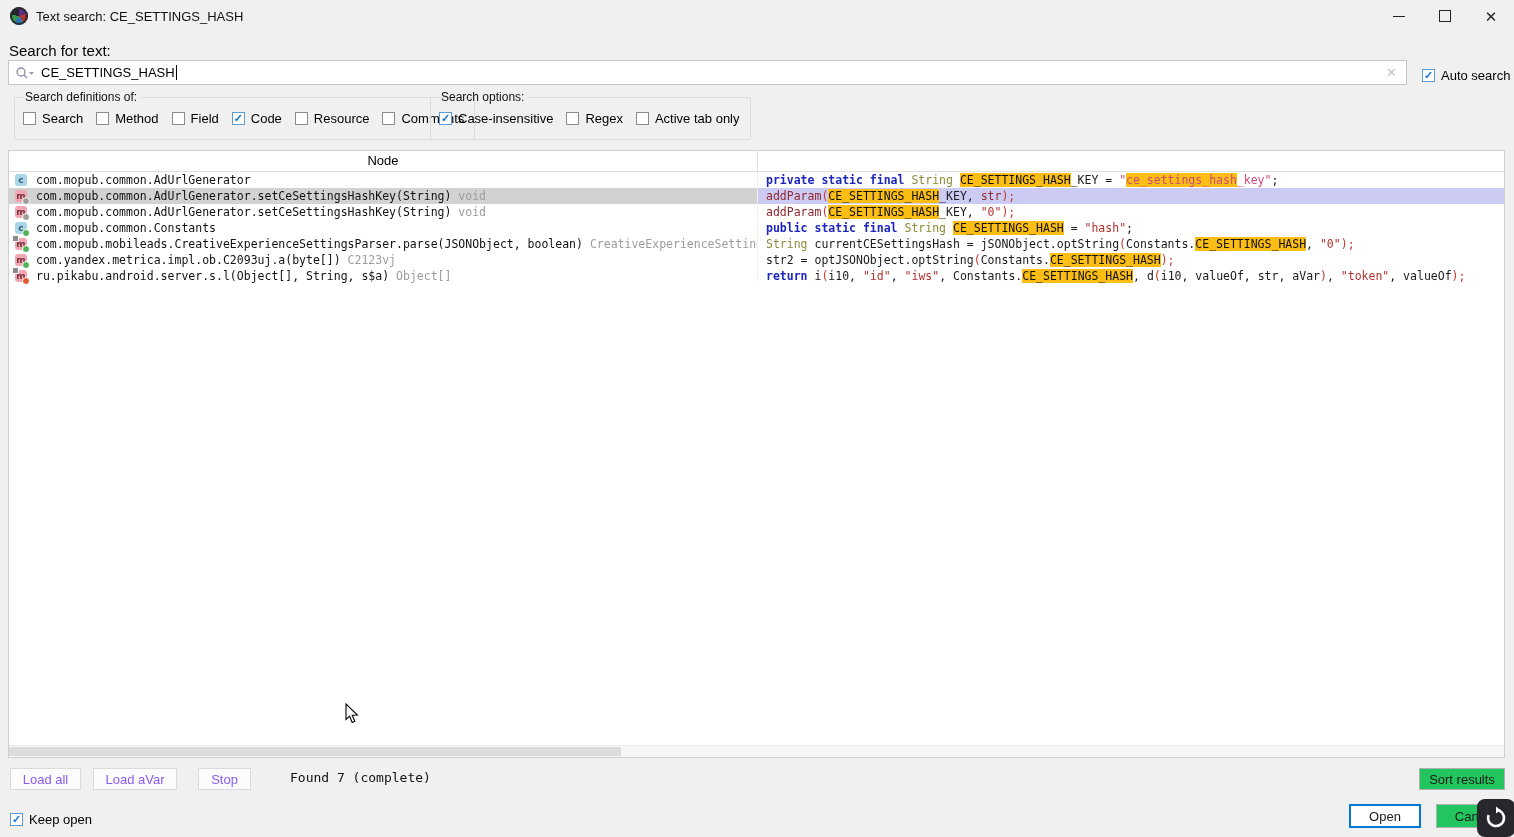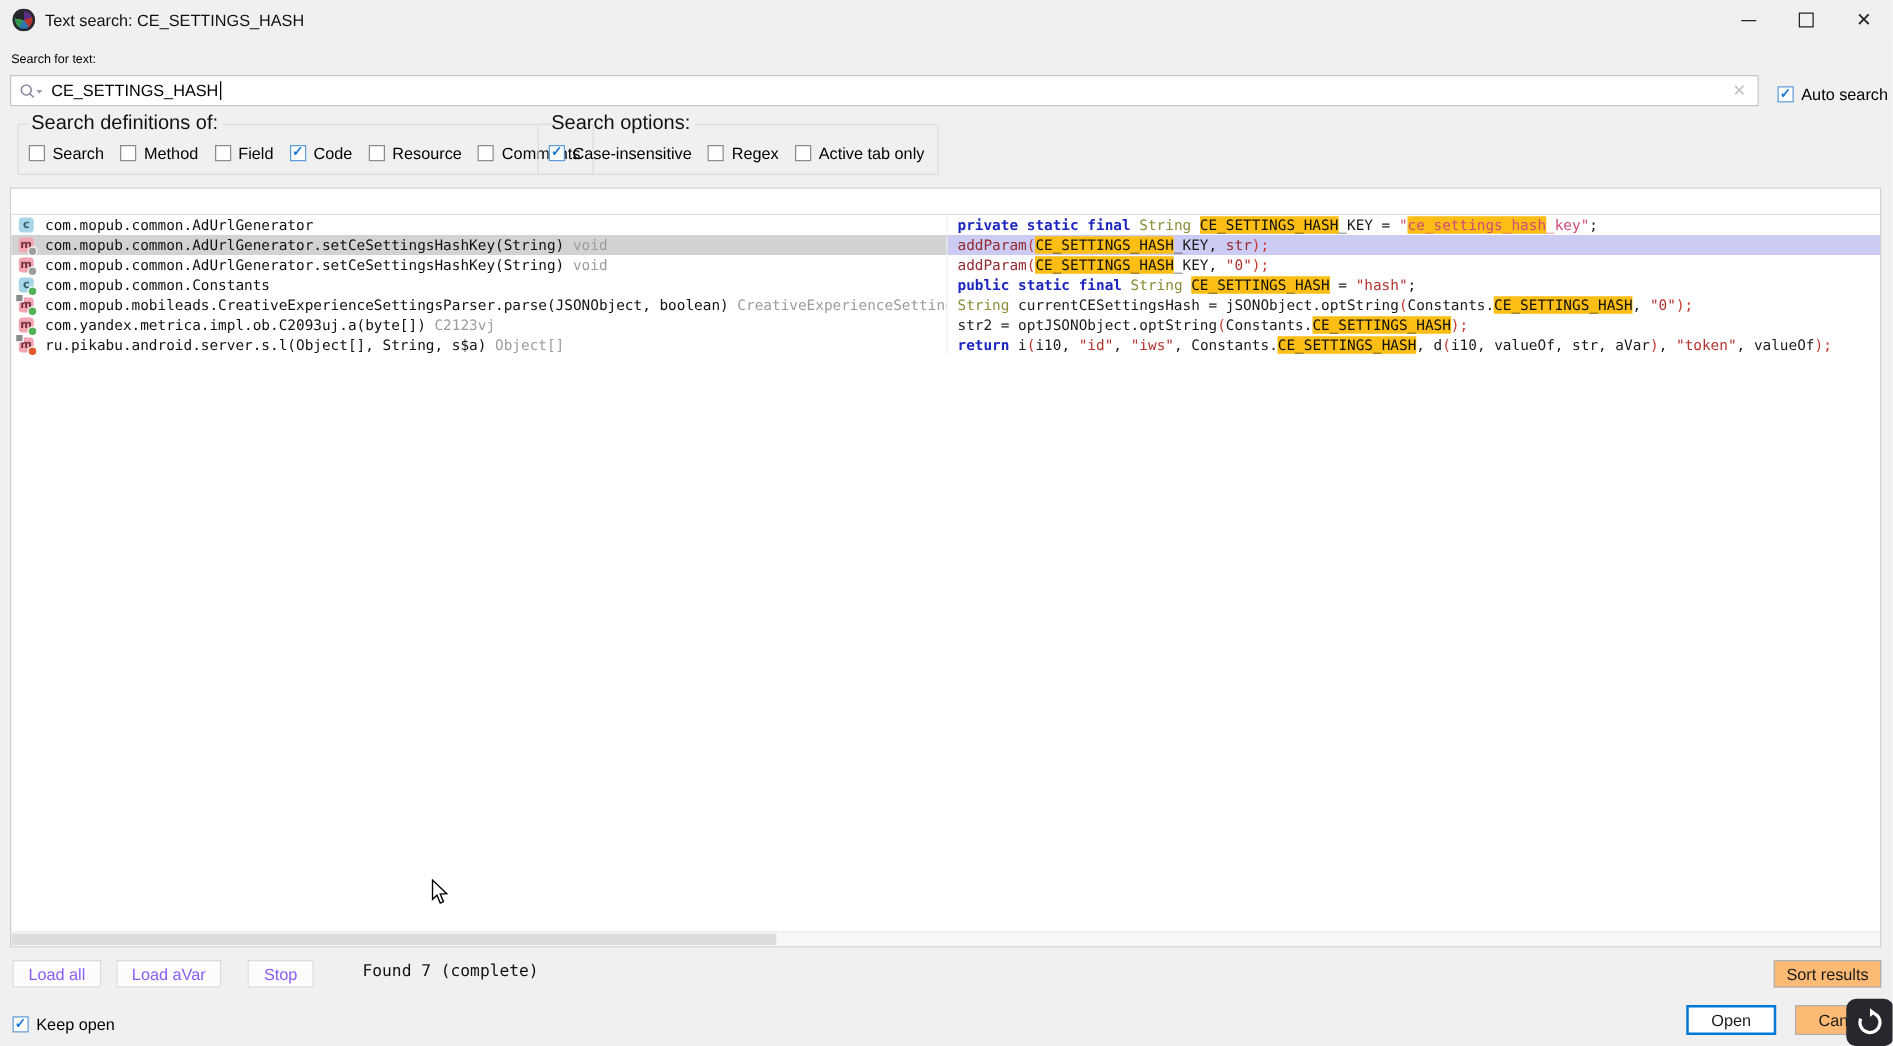--- a/index.html
+++ b/index.html
@@ -13,37 +13,37 @@
   .app-icon{width:18px;height:18px;border-radius:50%;margin:0 8px 0 10px;flex:0 0 auto;
     background:conic-gradient(#5b2d83 0 20%,#b5352f 20% 40%,#2c77b0 40% 60%,#37964a 60% 78%,#23252b 78% 100%);
     box-shadow:inset 0 0 0 2px #2a2b30;}
   .title-text{font-size:13px;color:#111;}
   .win-controls{margin-left:auto;display:flex;height:32px;}
   .win-btn{width:46px;height:32px;display:flex;align-items:center;justify-content:center;color:#222;}
   .glyph-min{width:12px;height:0;border-top:1.6px solid #222;display:block;}
   .glyph-max{width:10px;height:10px;border:1.4px solid #222;display:block;}
   .glyph-close{font-size:15px;line-height:1;color:#222;}
   
-  .field-label{position:absolute;left:9px;top:42px;font-size:10px;}
+  .field-label{position:absolute;left:9px;top:42px;font-size:15px;}
   .search-field{position:absolute;left:8px;top:60px;width:1399px;height:25px;background:#fff;
     border:1px solid #c6c6c6;display:flex;align-items:center;box-sizing:border-box;}
   .mag-wrap{display:flex;align-items:center;margin:0 6px 0 6px;flex:0 0 auto;}
   .search-text{font-size:13px;color:#000;white-space:pre;}
   .caret{width:1px;height:15px;background:#000;margin-left:1px;}
   .clear-x{margin-left:auto;margin-right:9px;color:#c3c3c3;font-size:13px;line-height:1;}
   .auto-search{position:absolute;left:1422px;top:65px;}
   
   .cb{display:inline-flex;align-items:center;gap:6px;font-size:13px;white-space:nowrap;cursor:default;}
   .cb .box{width:13px;height:13px;background:#fff;border:1px solid #8c8c8c;box-sizing:border-box;
     display:flex;align-items:center;justify-content:center;font-size:11px;font-weight:bold;color:#1976d2;line-height:1;}
   .cb .box.on{border-color:#5f9bd4;}
   
   fieldset{position:absolute;top:90px;height:36px;margin:0;border:1px solid #dcdcdc;border-radius:2px;
     padding:4px 10px 8px 8px;box-sizing:content-box;background:transparent;}
-  fieldset legend{font-size:16px;padding:0 4px 0 2px;color:#111;}
+  fieldset legend{font-size:12px;padding:0 4px 0 2px;color:#111;}
   .fs-defs{left:14px;width:392px;}
   .fs-opts{left:430px;width:264px;}
   .cb-row{display:flex;gap:13px;align-items:center;margin-top:3px;}
   
   .results{position:absolute;left:8px;top:150px;width:1497px;height:608px;background:#fff;
     border:1px solid #cfcfcf;box-sizing:border-box;overflow:hidden;}
   .thead{height:20px;display:flex;border-bottom:1px solid #dedede;font-size:13px;background:#fff;}
   .th-node{width:749px;flex:0 0 749px;text-align:center;line-height:20px;border-right:1px solid #dedede;box-sizing:border-box;}
   .th-code{flex:1;}
   .row{display:flex;height:16px;font-family:"DejaVu Sans Mono","Liberation Mono",monospace;
@@ -70,21 +70,21 @@
   .t-pstr{color:#d04a78;}
   .t-meth{color:#93282d;}
   .t-pun{color:#c7392f;}
   .t-pl{color:#1a1a1a;}
   .t-hl{background:#fcbe14;color:#111;}
   .t-pstrhl{background:#fcbe14;color:#d04a78;}
   
   .hscroll{position:absolute;left:0;right:0;bottom:0;height:11px;background:#f7f7f7;border-top:1px solid #ececec;}
   .hthumb{position:absolute;left:0;top:1px;height:9px;width:612px;background:#dcdcdc;}
   
-  .btn{position:absolute;height:22px;background:#fdba74;border:1px solid #b0b0b0;font-size:13px;color:#1a1a1a;
+  .btn{position:absolute;height:22px;background:#22c55e;border:1px solid #b0b0b0;font-size:13px;color:#1a1a1a;
     display:flex;align-items:center;justify-content:center;box-sizing:border-box;}
   .btn.disabled{color:#8b5cf6;border-color:#dbdbdb;background:#fcfcfc;}
   .btn-loadall{left:10px;top:768px;width:71px;}
   .btn-loadmore{left:93px;top:768px;width:84px;}
   .btn-stop{left:198px;top:768px;width:53px;}
   .btn-sort{left:1419px;top:768px;width:86px;}
   .status{position:absolute;left:290px;top:770px;font-family:"DejaVu Sans Mono","Liberation Mono",monospace;font-size:13px;color:#111;}
   .keep-open{position:absolute;left:10px;top:809px;}
   .btn-open{left:1349px;top:804px;width:72px;height:24px;border:2px solid #0078d7;background:#fff;}
   .btn-cancel{left:1436px;top:804px;width:78px;height:24px;}
@@ -172,20 +172,21 @@
       </span>
       <span class="cb">
         <span class="box"></span>
         <span>Active tab only</span>
       </span>
     </div>
 </fieldset>
 
 <div class="results">
   <div class="thead">
+    <div class="th-node">Node</div>
     <div class="th-code"></div>
   </div>
   <div id="rows-slot">
       <div class="row"><div class="cell-node"><span class="node-icon icon-class">c</span><span class="nname">com.mopub.common.AdUrlGenerator</span></div><div class="cell-code"><span class="t-kw">private static final </span><span class="t-typ">String </span><span class="t-hl">CE_SETTINGS_HASH</span><span class="t-pl">_KEY = </span><span class="t-pstr">"</span><span class="t-pstrhl">ce_settings_hash</span><span class="t-pstr">_key"</span><span class="t-pl">;</span></div></div>
       <div class="row selected"><div class="cell-node"><span class="node-icon icon-method">m<span class="dot dot-gray"></span></span><span class="nname">com.mopub.common.AdUrlGenerator.setCeSettingsHashKey(String)</span><span class="suffix"> void</span></div><div class="cell-code"><span class="t-meth">addParam</span><span class="t-pun">(</span><span class="t-hl">CE_SETTINGS_HASH</span><span class="t-pl">_KEY, </span><span class="t-meth">str</span><span class="t-pun">);</span></div></div>
       <div class="row"><div class="cell-node"><span class="node-icon icon-method">m<span class="dot dot-gray"></span></span><span class="nname">com.mopub.common.AdUrlGenerator.setCeSettingsHashKey(String)</span><span class="suffix"> void</span></div><div class="cell-code"><span class="t-meth">addParam</span><span class="t-pun">(</span><span class="t-hl">CE_SETTINGS_HASH</span><span class="t-pl">_KEY, </span><span class="t-str">"0"</span><span class="t-pun">);</span></div></div>
       <div class="row"><div class="cell-node"><span class="node-icon icon-class">c<span class="dot dot-green"></span></span><span class="nname">com.mopub.common.Constants</span></div><div class="cell-code"><span class="t-kw">public static final </span><span class="t-typ">String </span><span class="t-hl">CE_SETTINGS_HASH</span><span class="t-pl"> = </span><span class="t-str">"hash"</span><span class="t-pl">;</span></div></div>
       <div class="row"><div class="cell-node"><span class="node-icon icon-method">m<span class="ovl"></span><span class="dot dot-green"></span></span><span class="nname">com.mopub.mobileads.CreativeExperienceSettingsParser.parse(JSONObject, boolean)</span><span class="suffix"> CreativeExperienceSettings</span></div><div class="cell-code"><span class="t-typ">String</span><span class="t-pl"> currentCESettingsHash = jSONObject.optString</span><span class="t-pun">(</span><span class="t-pl">Constants.</span><span class="t-hl">CE_SETTINGS_HASH</span><span class="t-pl">, </span><span class="t-str">"0"</span><span class="t-pun">);</span></div></div>
       <div class="row"><div class="cell-node"><span class="node-icon icon-method">m<span class="dot dot-green"></span></span><span class="nname">com.yandex.metrica.impl.ob.C2093uj.a(byte[])</span><span class="suffix"> C2123vj</span></div><div class="cell-code"><span class="t-pl">str2 = optJSONObject.optString</span><span class="t-pun">(</span><span class="t-pl">Constants.</span><span class="t-hl">CE_SETTINGS_HASH</span><span class="t-pun">);</span></div></div>
       <div class="row"><div class="cell-node"><span class="node-icon icon-method">m<span class="ovl"></span><span class="dot dot-red"></span></span><span class="nname">ru.pikabu.android.server.s.l(Object[], String, s$a)</span><span class="suffix"> Object[]</span></div><div class="cell-code"><span class="t-kw">return</span><span class="t-pl"> i</span><span class="t-pun">(</span><span class="t-pl">i10, </span><span class="t-str">"id"</span><span class="t-pl">, </span><span class="t-str">"iws"</span><span class="t-pl">, Constants.</span><span class="t-hl">CE_SETTINGS_HASH</span><span class="t-pl">, d</span><span class="t-pun">(</span><span class="t-pl">i10, valueOf, str, aVar</span><span class="t-pun">)</span><span class="t-pl">, </span><span class="t-str">"token"</span><span class="t-pl">, valueOf</span><span class="t-pun">);</span></div></div>

